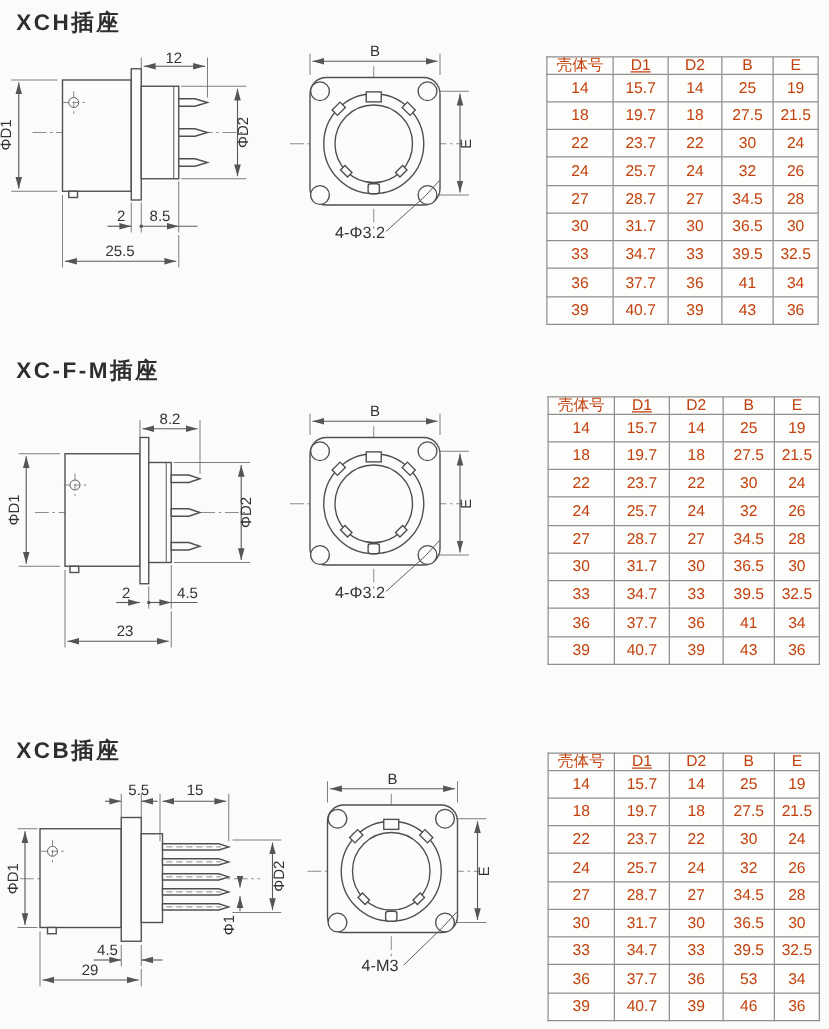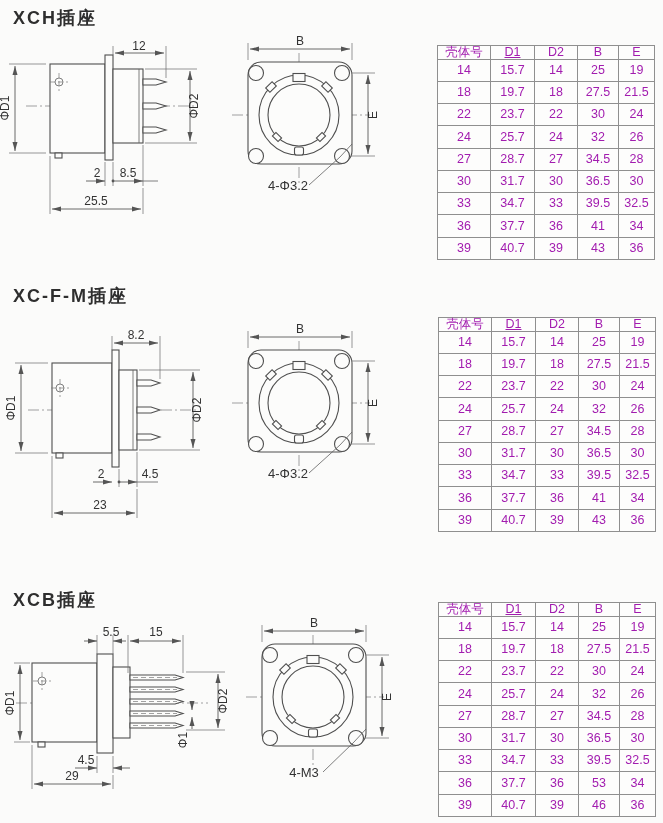--- a/index.html
+++ b/index.html
@@ -14,21 +14,21 @@
   svg.drawing{position:absolute;overflow:visible;}
   svg .part{fill:#fcfcfb;stroke:#4f4f4f;stroke-width:1.1;}
   svg .thin{stroke:#5f5f5f;stroke-width:0.8;fill:none;}
   svg .dim{stroke:#5a5a5a;stroke-width:0.9;fill:none;}
   svg .ext{stroke:#6a6a6a;stroke-width:0.7;fill:none;}
   svg .cl{stroke:#7a7a7a;stroke-width:0.7;fill:none;stroke-dasharray:11 3 2 3;}
   svg .dash{stroke:#7a7a7a;stroke-width:0.7;fill:none;stroke-dasharray:5 3;}
   svg text{fill:#333;font-family:"Liberation Sans","DejaVu Sans",sans-serif;font-size:12px;}
   table.dimtable{
     position:absolute;border-collapse:collapse;table-layout:fixed;width:218px;height:215px;
-    font-size:12.5px;color:#a21caf;background:#fdfdfc;
+    font-size:12.5px;color:#c2410c;background:#fdfdfc;
   }
   .dimtable th,.dimtable td{
     border:1px solid #8f8f8f;text-align:center;vertical-align:middle;
     padding:0;font-weight:normal;line-height:1;
   }
   .dimtable th:nth-child(1){width:52px;}
   .dimtable th:nth-child(2){width:43px;text-decoration:underline;}
   .dimtable th:nth-child(3){width:42px;margin-top:20px;}
   .dimtable th:nth-child(4){width:40px;}
 </style>

